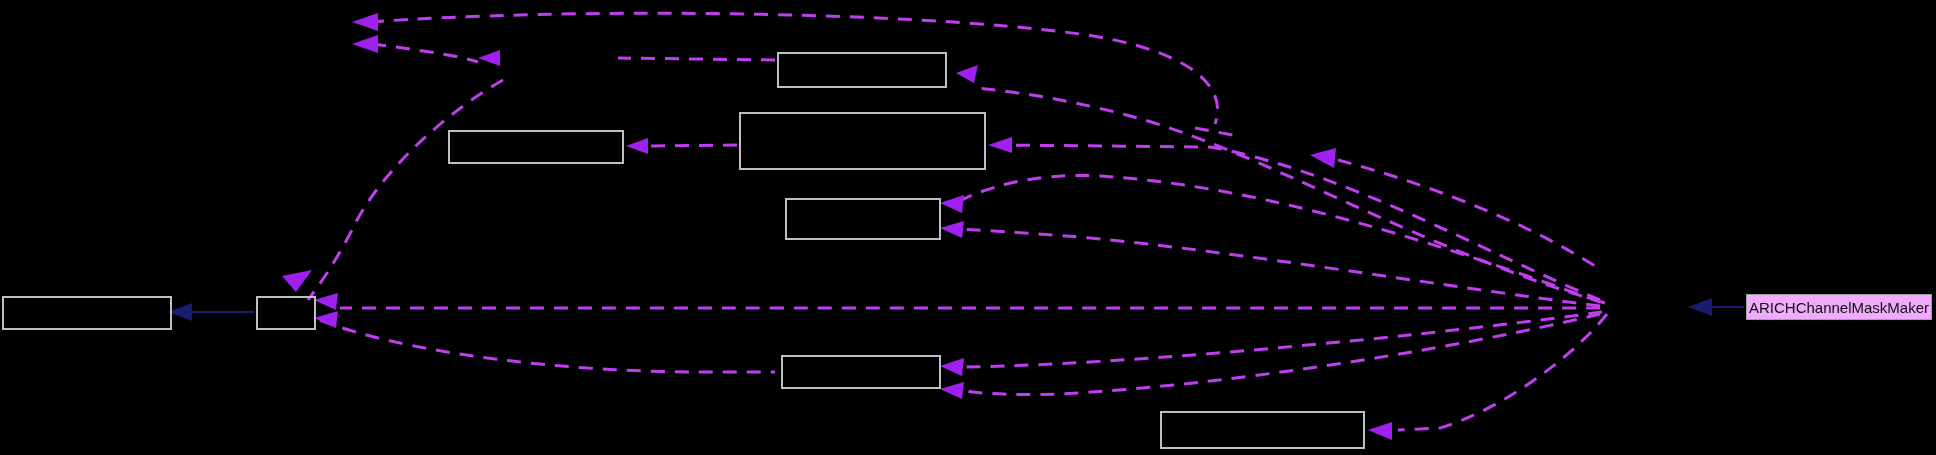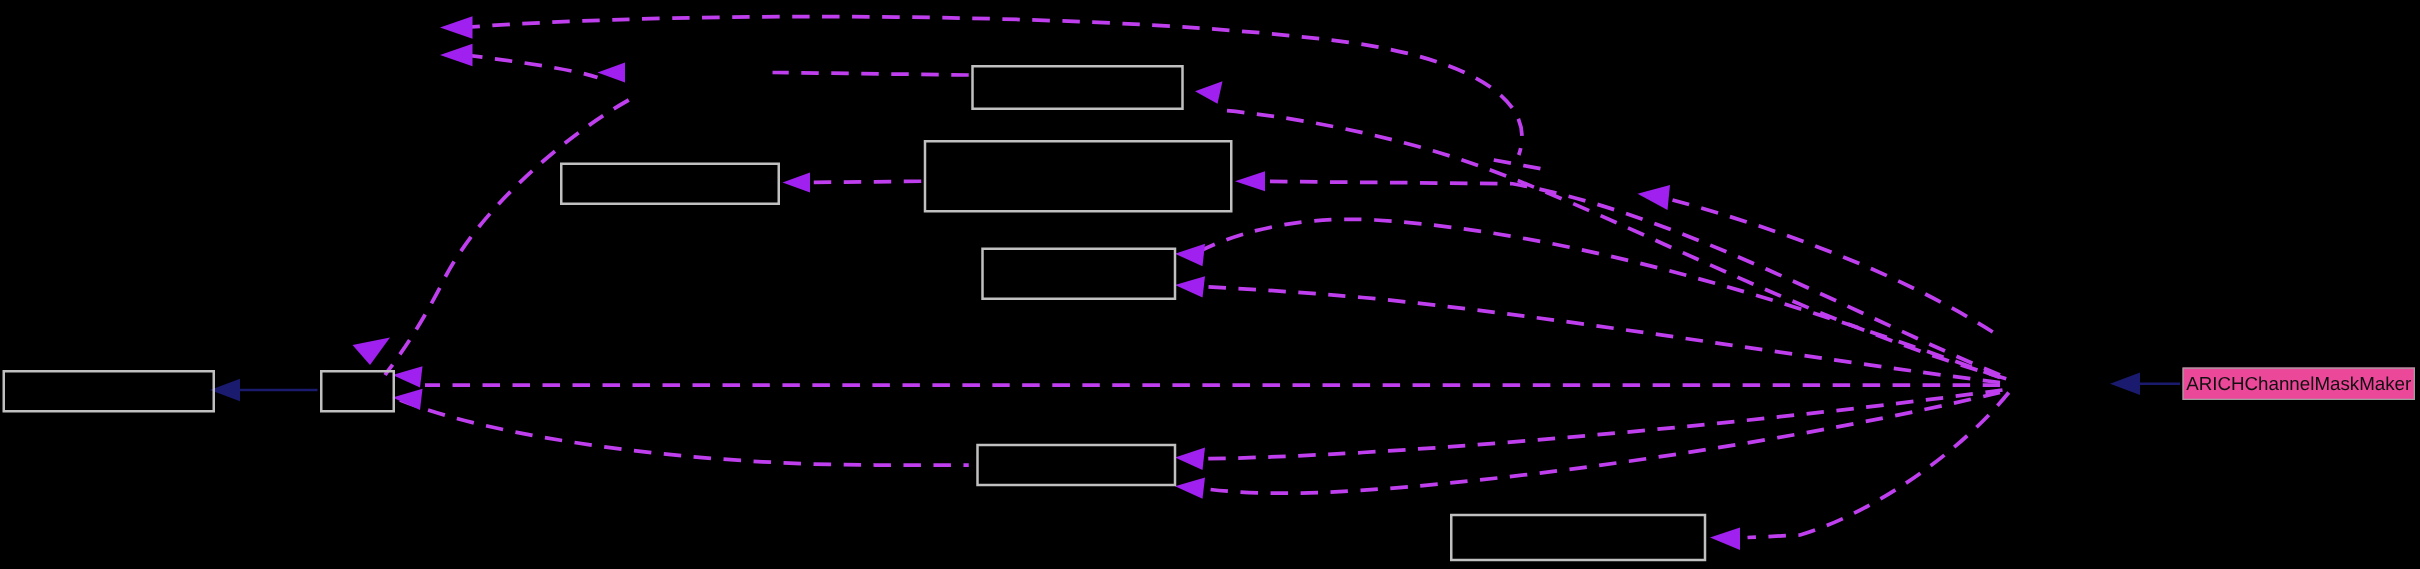--- a/index.html
+++ b/index.html
@@ -26,21 +26,21 @@
     height: 455px;
     display: block;
   }
   .node-box {
     position: absolute;
     box-sizing: border-box;
     border: 2px solid #c0c0c0;
     background: transparent;
   }
   .node-box.filled {
-    background: #ec4899;
+    background: #f0abfc;
     border: 1px solid #a0a0a0;
     display: flex;
     align-items: center;
     justify-content: center;
   }
   .node-label {
     color: #101010;
     font-family: "Liberation Sans", sans-serif;
     font-size: 15px;
     line-height: 1;

